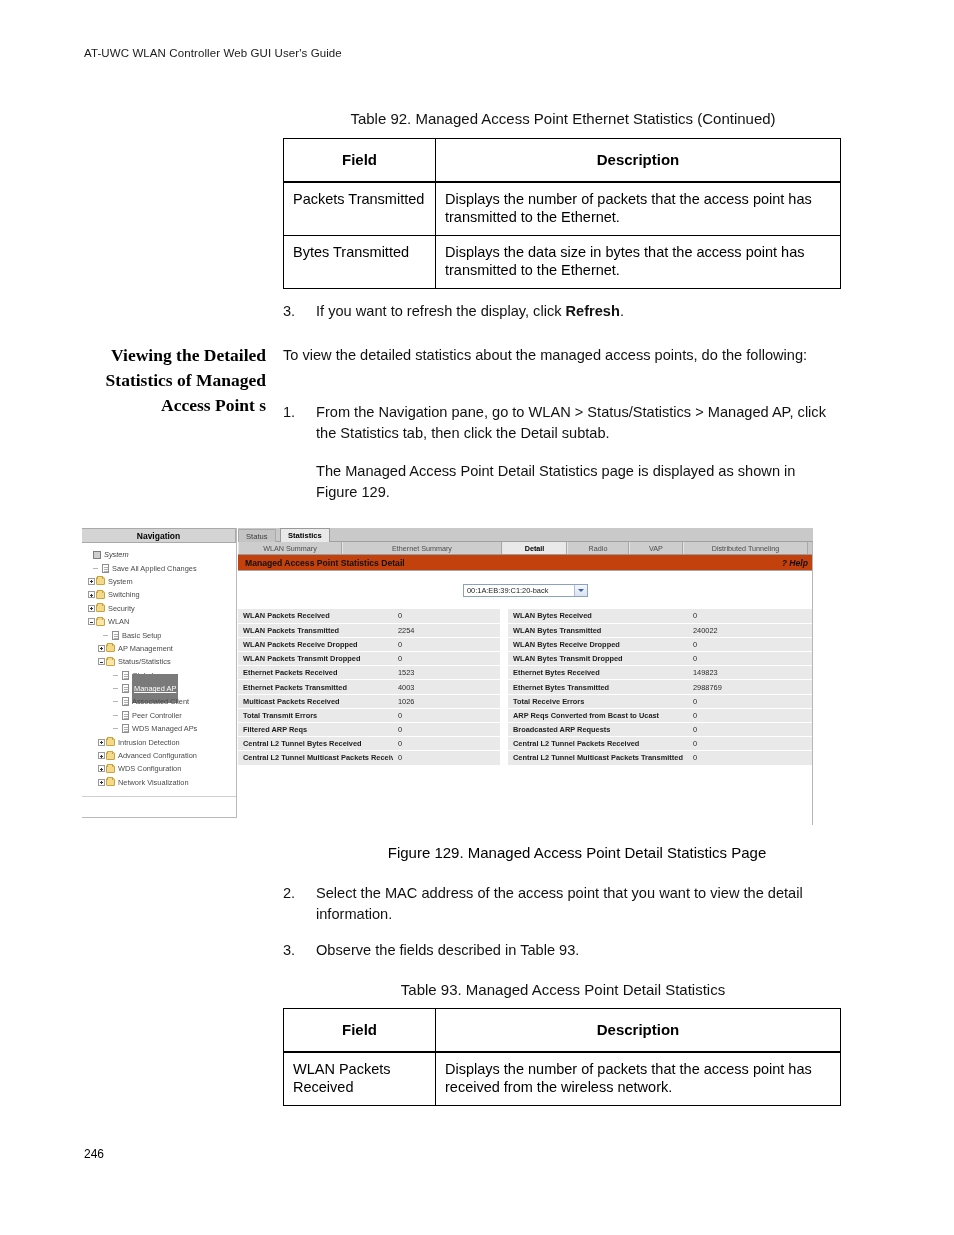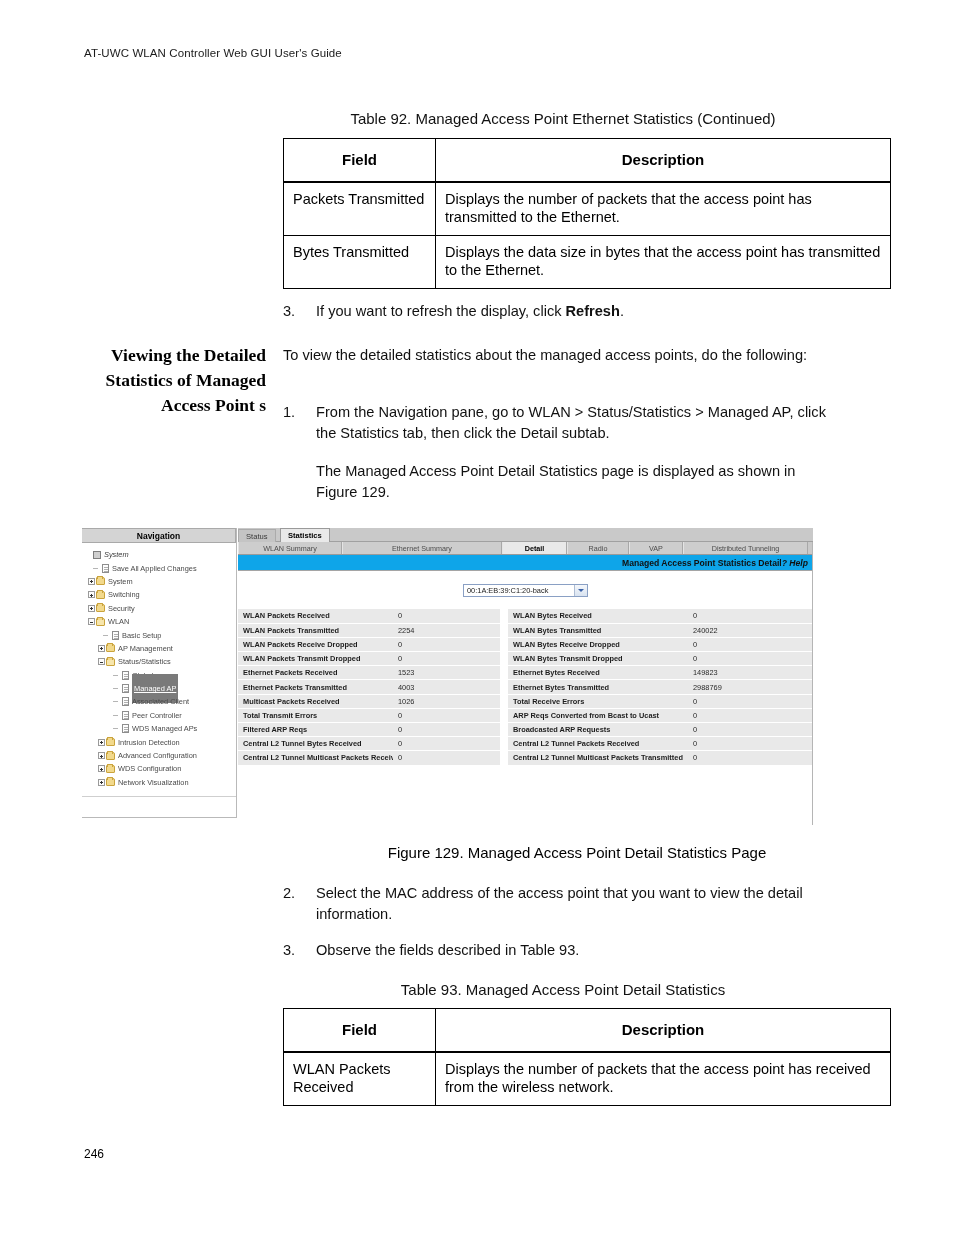--- a/index.html
+++ b/index.html
@@ -31,21 +31,21 @@
   
   .tbl-caption {
     position: absolute;
     text-align: center;
     font-size: 15px;
     color: #111;
     width: 560px;
   }
   .doc-table {
     position: absolute;
-    width: 608px;
+    width: 558px;
     border-collapse: collapse;
     border: 1.6px solid #000;
     font-size: 14.5px;
   }
   .doc-table td, .doc-table th {
     border: 1px solid #000;
     padding: 7px 9px 8px 9px;
     vertical-align: top;
     line-height: 1.27;
   }
@@ -254,25 +254,25 @@
     white-space: nowrap;
     overflow: hidden;
   }
   .stab.active {
     background: #e9e9e9;
     color: #000;
     font-weight: bold;
   }
   .panel-head {
     height: 16px;
-    background: #0ea5e9;
+    background: #c2410c;
     border-bottom: 1px solid #a5a5a5;
     display: flex;
     align-items: center;
-    justify-content: flex-end;
+    justify-content: space-between;
     padding: 0 5px 0 7px;
   }
   .panel-head .ttl {
     font-size: 8.6px;
     font-weight: bold;
     color: #111;
   }
   .panel-head .hlp {
     font-size: 8.6px;
     font-weight: bold;

